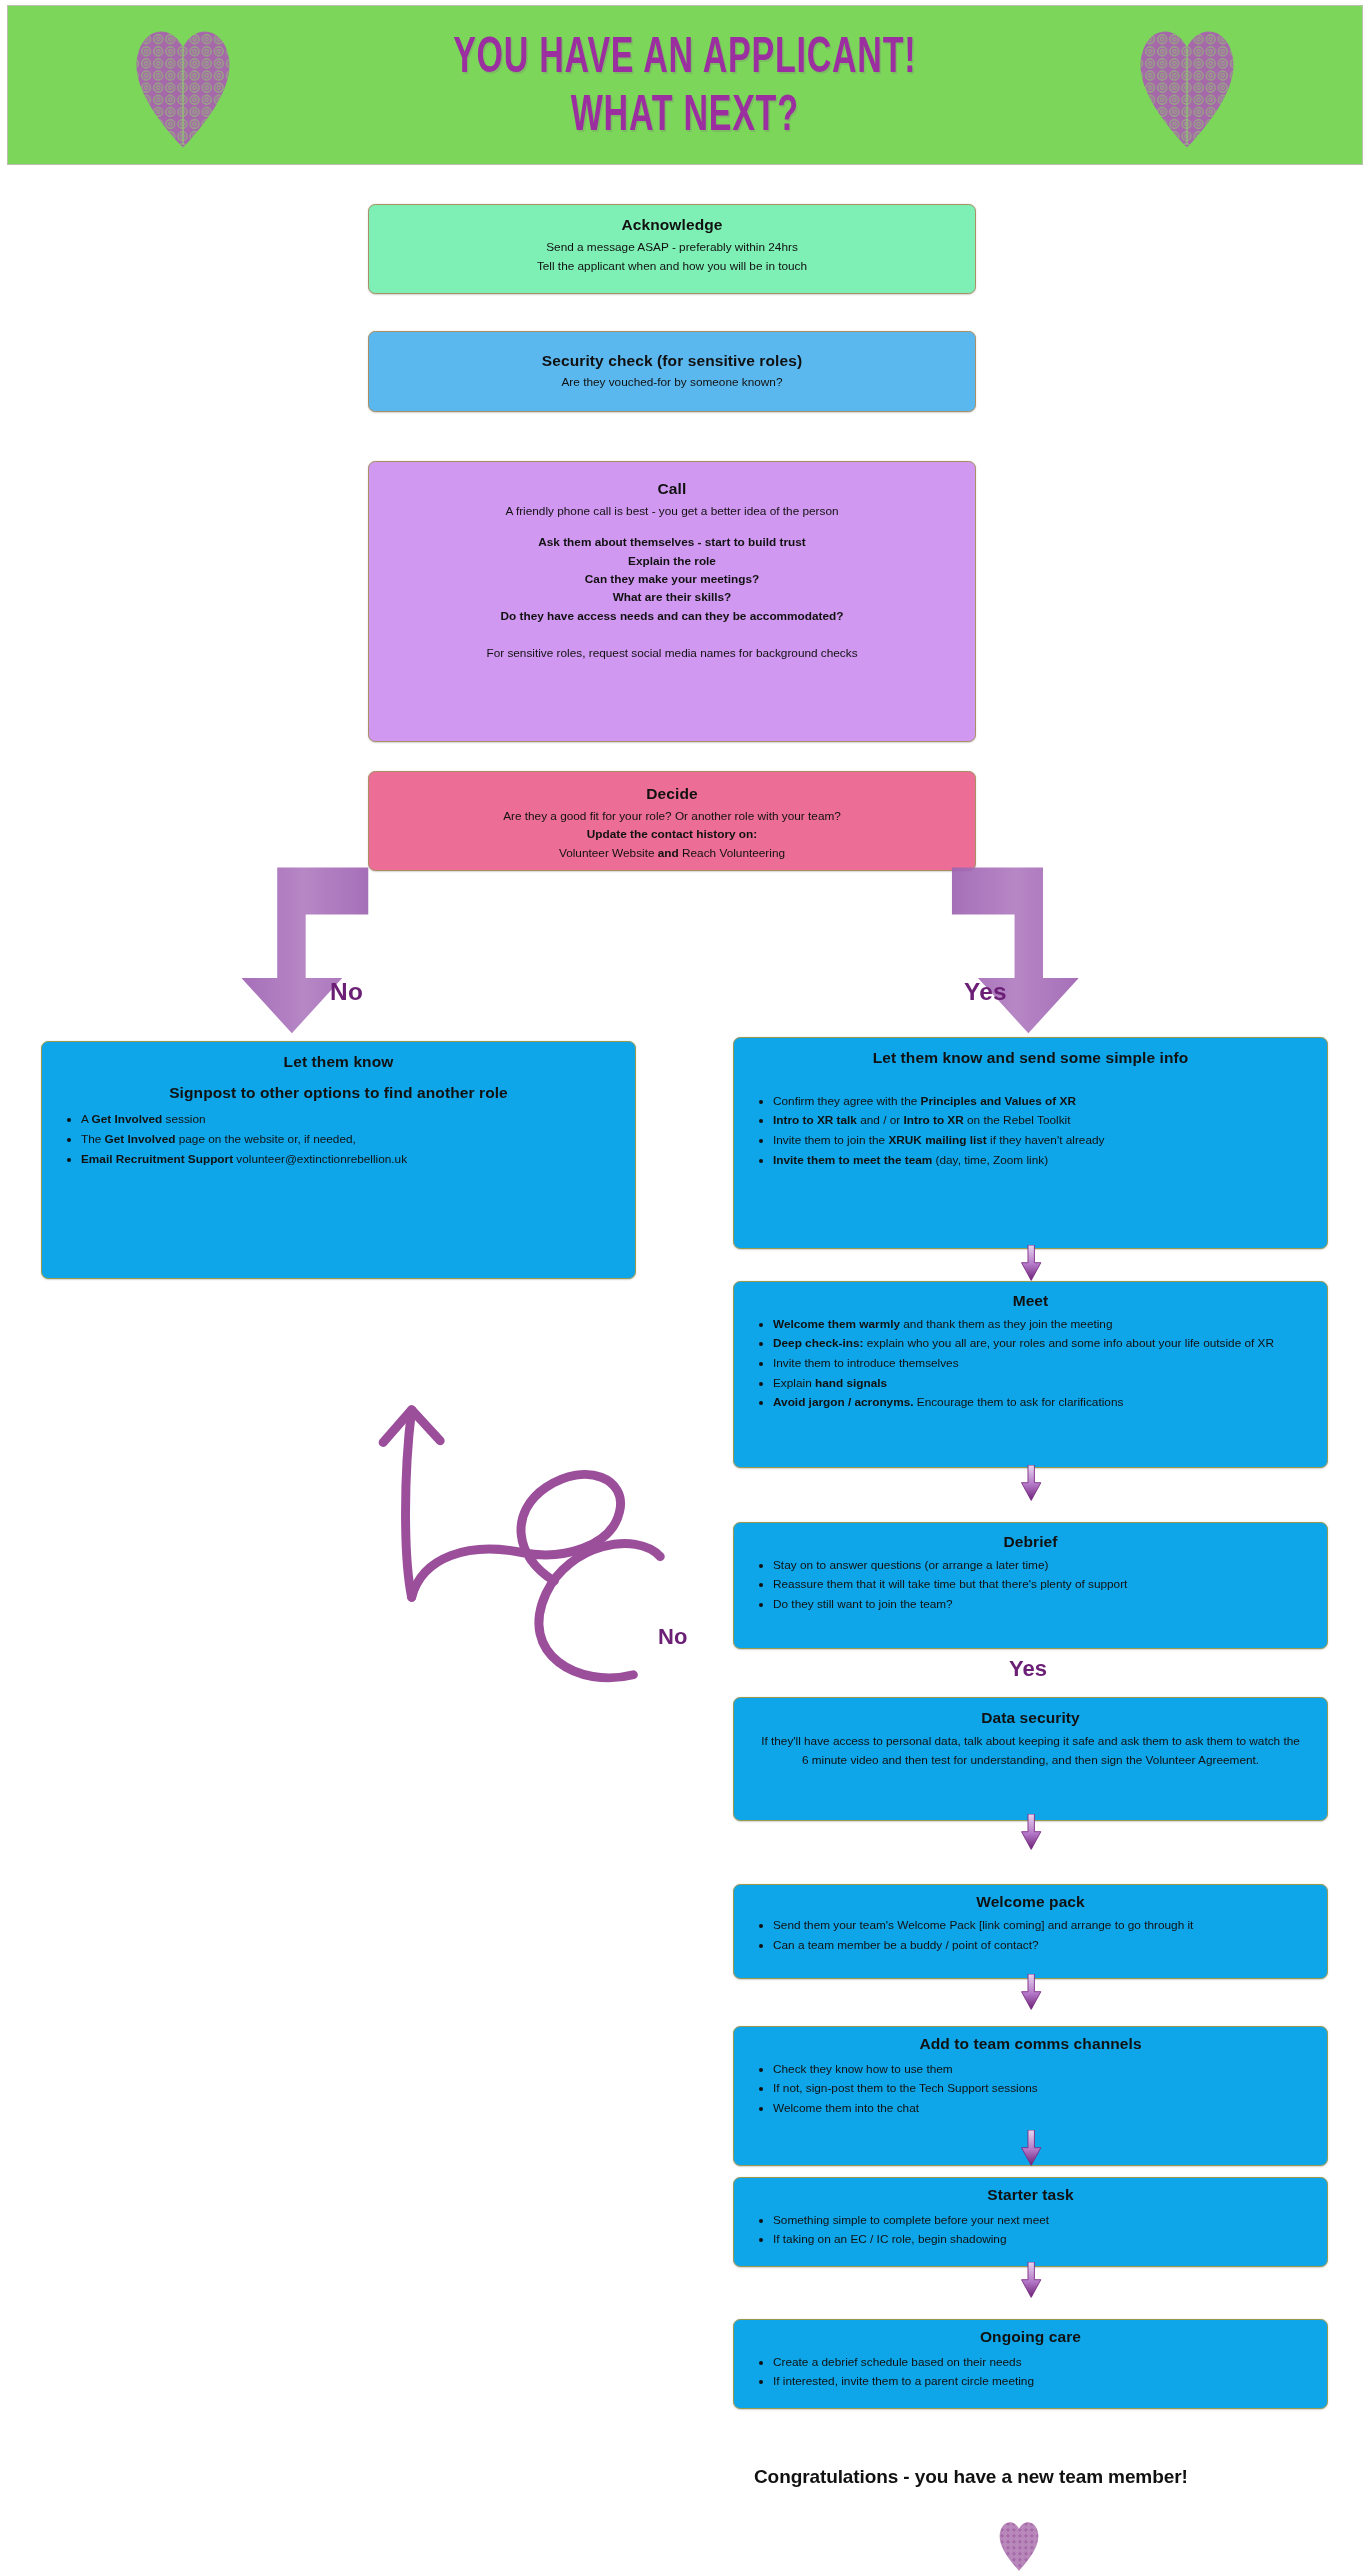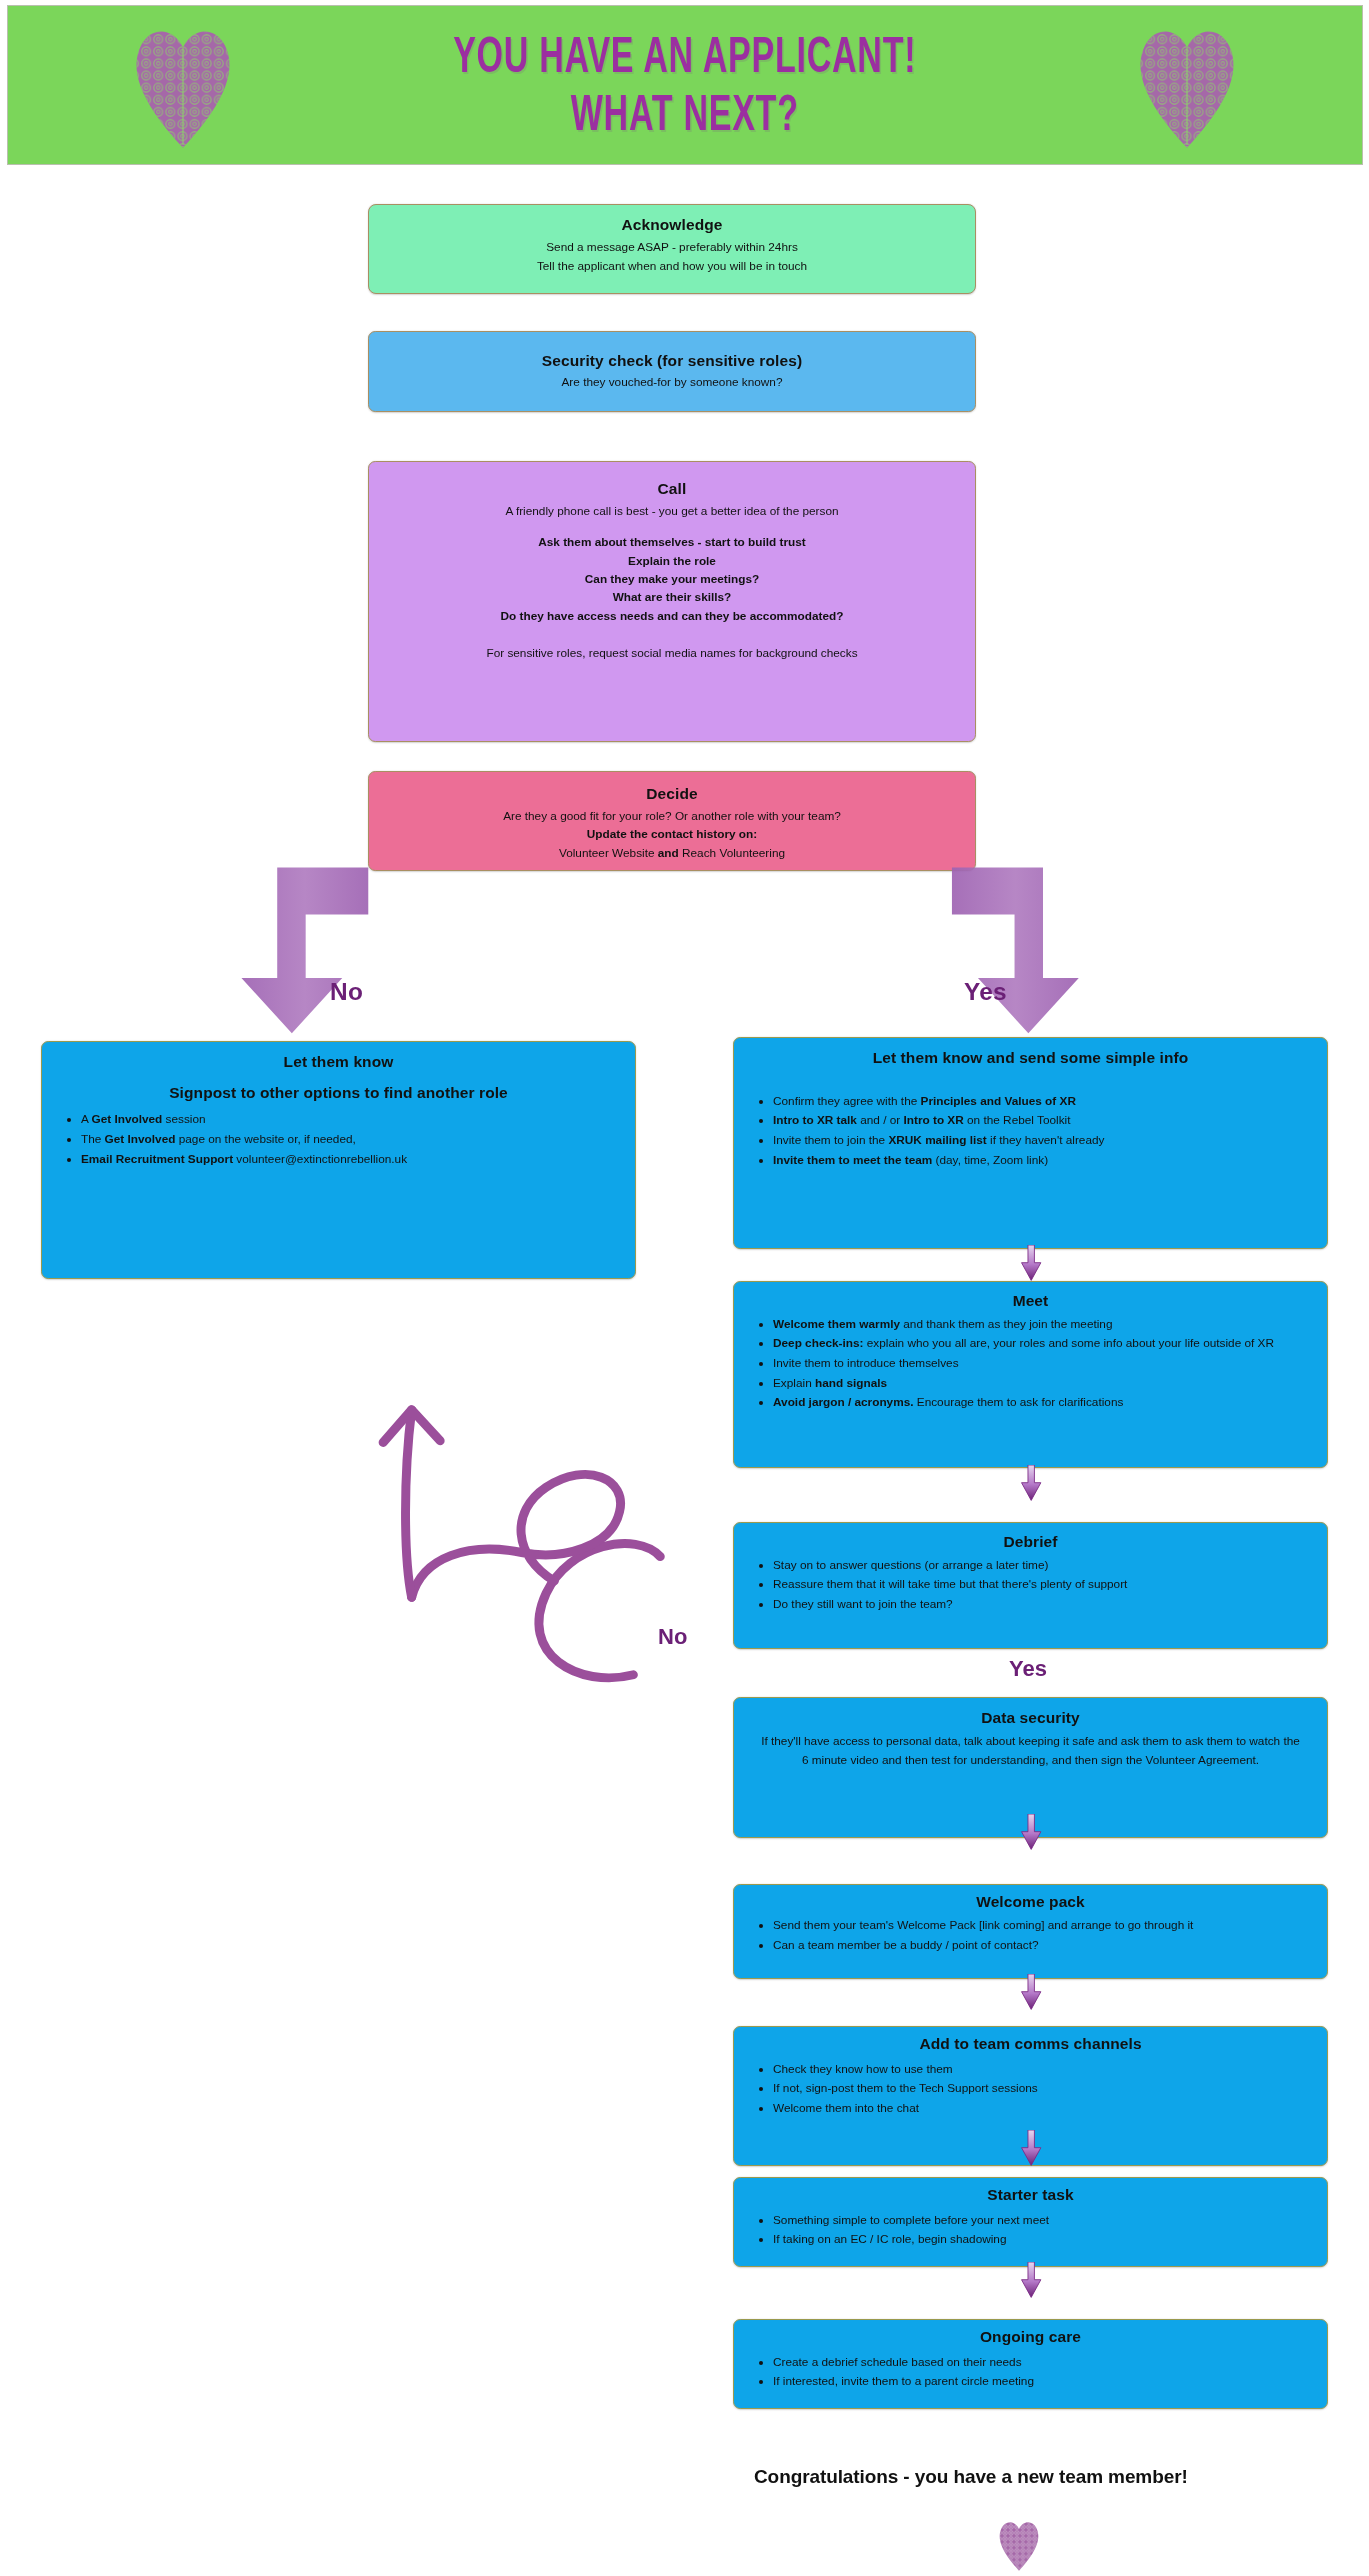--- a/index.html
+++ b/index.html
@@ -145,21 +145,21 @@
 
   <span class="header-heart right">
     <svg viewBox="0 0 100 118" width="114" height="130">
       <path d="M50 115 C8 70 2 42 12 22 C20 6 40 4 50 24 C60 4 80 6 88 22 C98 42 92 70 50 115 Z" fill="#A568A8"></path>
       <path d="M50 115 C8 70 2 42 12 22 C20 6 40 4 50 24 C60 4 80 6 88 22 C98 42 92 70 50 115 Z" fill="url(#hp1)" opacity="0.75"></path>
       <path d="M50 24 C50 50 50 80 50 112" stroke="#8FC870" stroke-width="1.3" fill="none" opacity="0.8"></path>
     </svg>
   </span>
 </div>
 
-<div class="node teal" style="left:368px; top:204px; width:608px; height:90px;border-radius:8px;">
+<div class="node teal" style="left:368px; top:204px; width:608px; height:90px;">
   <h3>Acknowledge</h3>
   <p>Send a message ASAP - preferably within 24hrs</p>
   <p>Tell the applicant when and how you will be in touch</p>
 </div>
 
 <div class="node blue" style="left:368px; top:331px; width:608px; height:81px; padding-top:16.3px;">
   <h3>Security check (for sensitive roles)</h3>
   <p>Are they vouched-for by someone known?</p>
 </div>
 
@@ -257,21 +257,21 @@
   <h3>Debrief</h3>
   <ul>
     <li>Stay on to  answer questions (or arrange a later time)</li>
     <li>Reassure them that it will take time but that there's plenty of support</li>
     <li>Do they still want to join the team?</li>
   </ul>
 </div>
 
 <div class="yes-mid" style="left:1009px; top:1656px;">Yes</div>
 
-<div class="node olive" style="left:733px; top:1697px; width:595px; height:141px; padding:8.1px 23px;">
+<div class="node olive" style="left:733px; top:1697px; width:595px; height:124px; padding:8.1px 23px;">
   <h3>Data security</h3>
   <p style="line-height:1.58; margin-top:4.9px;">If they'll have access to personal data, talk about keeping it safe and ask them to ask them to watch the 6 minute video and then test for understanding, and then sign the Volunteer Agreement.</p>
 </div>
 
 <svg class="mini-arrow" style="left:1019px; top:1814px;" viewBox="0 0 30 46">
   <path d="M11 0 L19 0 L19 22 L27 22 L15 44 L3 22 L11 22 Z" fill="url(#ag)" stroke="#7A2A86" stroke-width="1.1"></path>
 </svg>
 
 <div class="node olive" style="left:733px; top:1884px; width:595px; height:95px; padding:4.9px 18px;">
   <h3>Welcome pack</h3>

